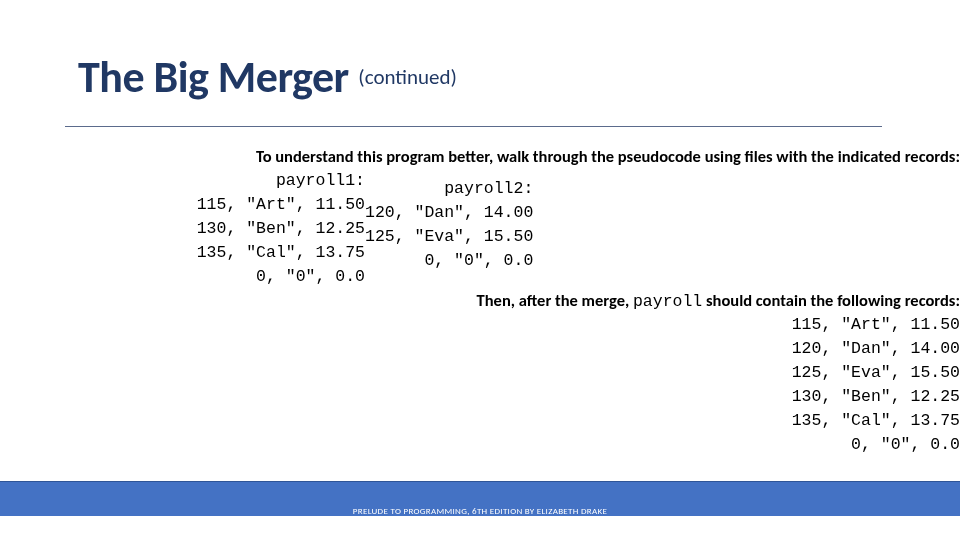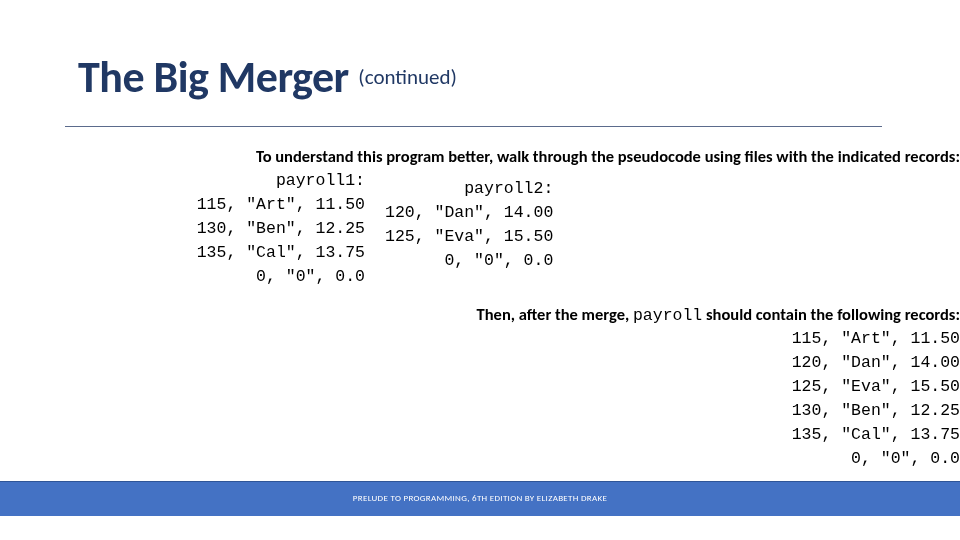--- a/index.html
+++ b/index.html
@@ -4,30 +4,30 @@
 <style>
   * { box-sizing: border-box; margin: 0; padding: 0; }
   html, body { width: 960px; height: 540px; background: #fff; font-family: "Segoe UI", Calibri, Arial, sans-serif; overflow: hidden; }
   .slide { width: 960px; height: 540px; position: relative; }
   .title-area { padding: 50px 0 0 78px; }
   .title { font-size: 44px; font-weight: 700; color: #203864; letter-spacing: -0.5px; }
   .subtitle { font-size: 21px; font-weight: 400; color: #203864; margin-left: 6px; vertical-align: 8px; }
   .rule { border: none; border-top: 1px solid #5b6b8c; margin: 22px 78px 0 65px; }
   .body { padding: 18px 0 0 65px; font-size: 16.5px; color: #000; line-height: 1.45; text-align: right; }
   .intro { font-weight: 700; }
-  .cols { display: flex; gap: 20px; }
+  .cols { display: flex; }
   .col1 { width: 300px; padding-left: 40px; }
   .col2 { padding-left: 0; margin-top: 8px; }
   .mono { font-family: "Courier New", monospace; font-size: 16.5px; font-weight: 400; }
-  .then { margin-top: 14px; font-weight: 700; }
+  .then { margin-top: 0; font-weight: 700; }
   .then .mono { font-weight: 400; }
   .mergecol { padding-left: 74px; }
   .footer-bar { position: absolute; left: 0; bottom: 24px; width: 100%; height: 34px; background: #4472c4; }
   .footer-accent { position: absolute; left: 0; bottom: 56px; width: 100%; height: 3px; background: #2f5597; }
-  .footer-text { position: absolute; left: 0; bottom: 26px; width: 100%; height: 34px; display: flex; align-items: center; justify-content: center; color: #fff; font-size: 9px; letter-spacing: 0.3px; }
+  .footer-text { position: absolute; left: 0; bottom: 13px; width: 100%; height: 34px; display: flex; align-items: center; justify-content: center; color: #fff; font-size: 9px; letter-spacing: 0.3px; }
 </style>
 </head>
 <body>
 
 <div class="slide">
 
   <div class="title-area">
     <span class="title">The Big Merger</span>
     <span class="subtitle">(continued)</span>
   </div>

